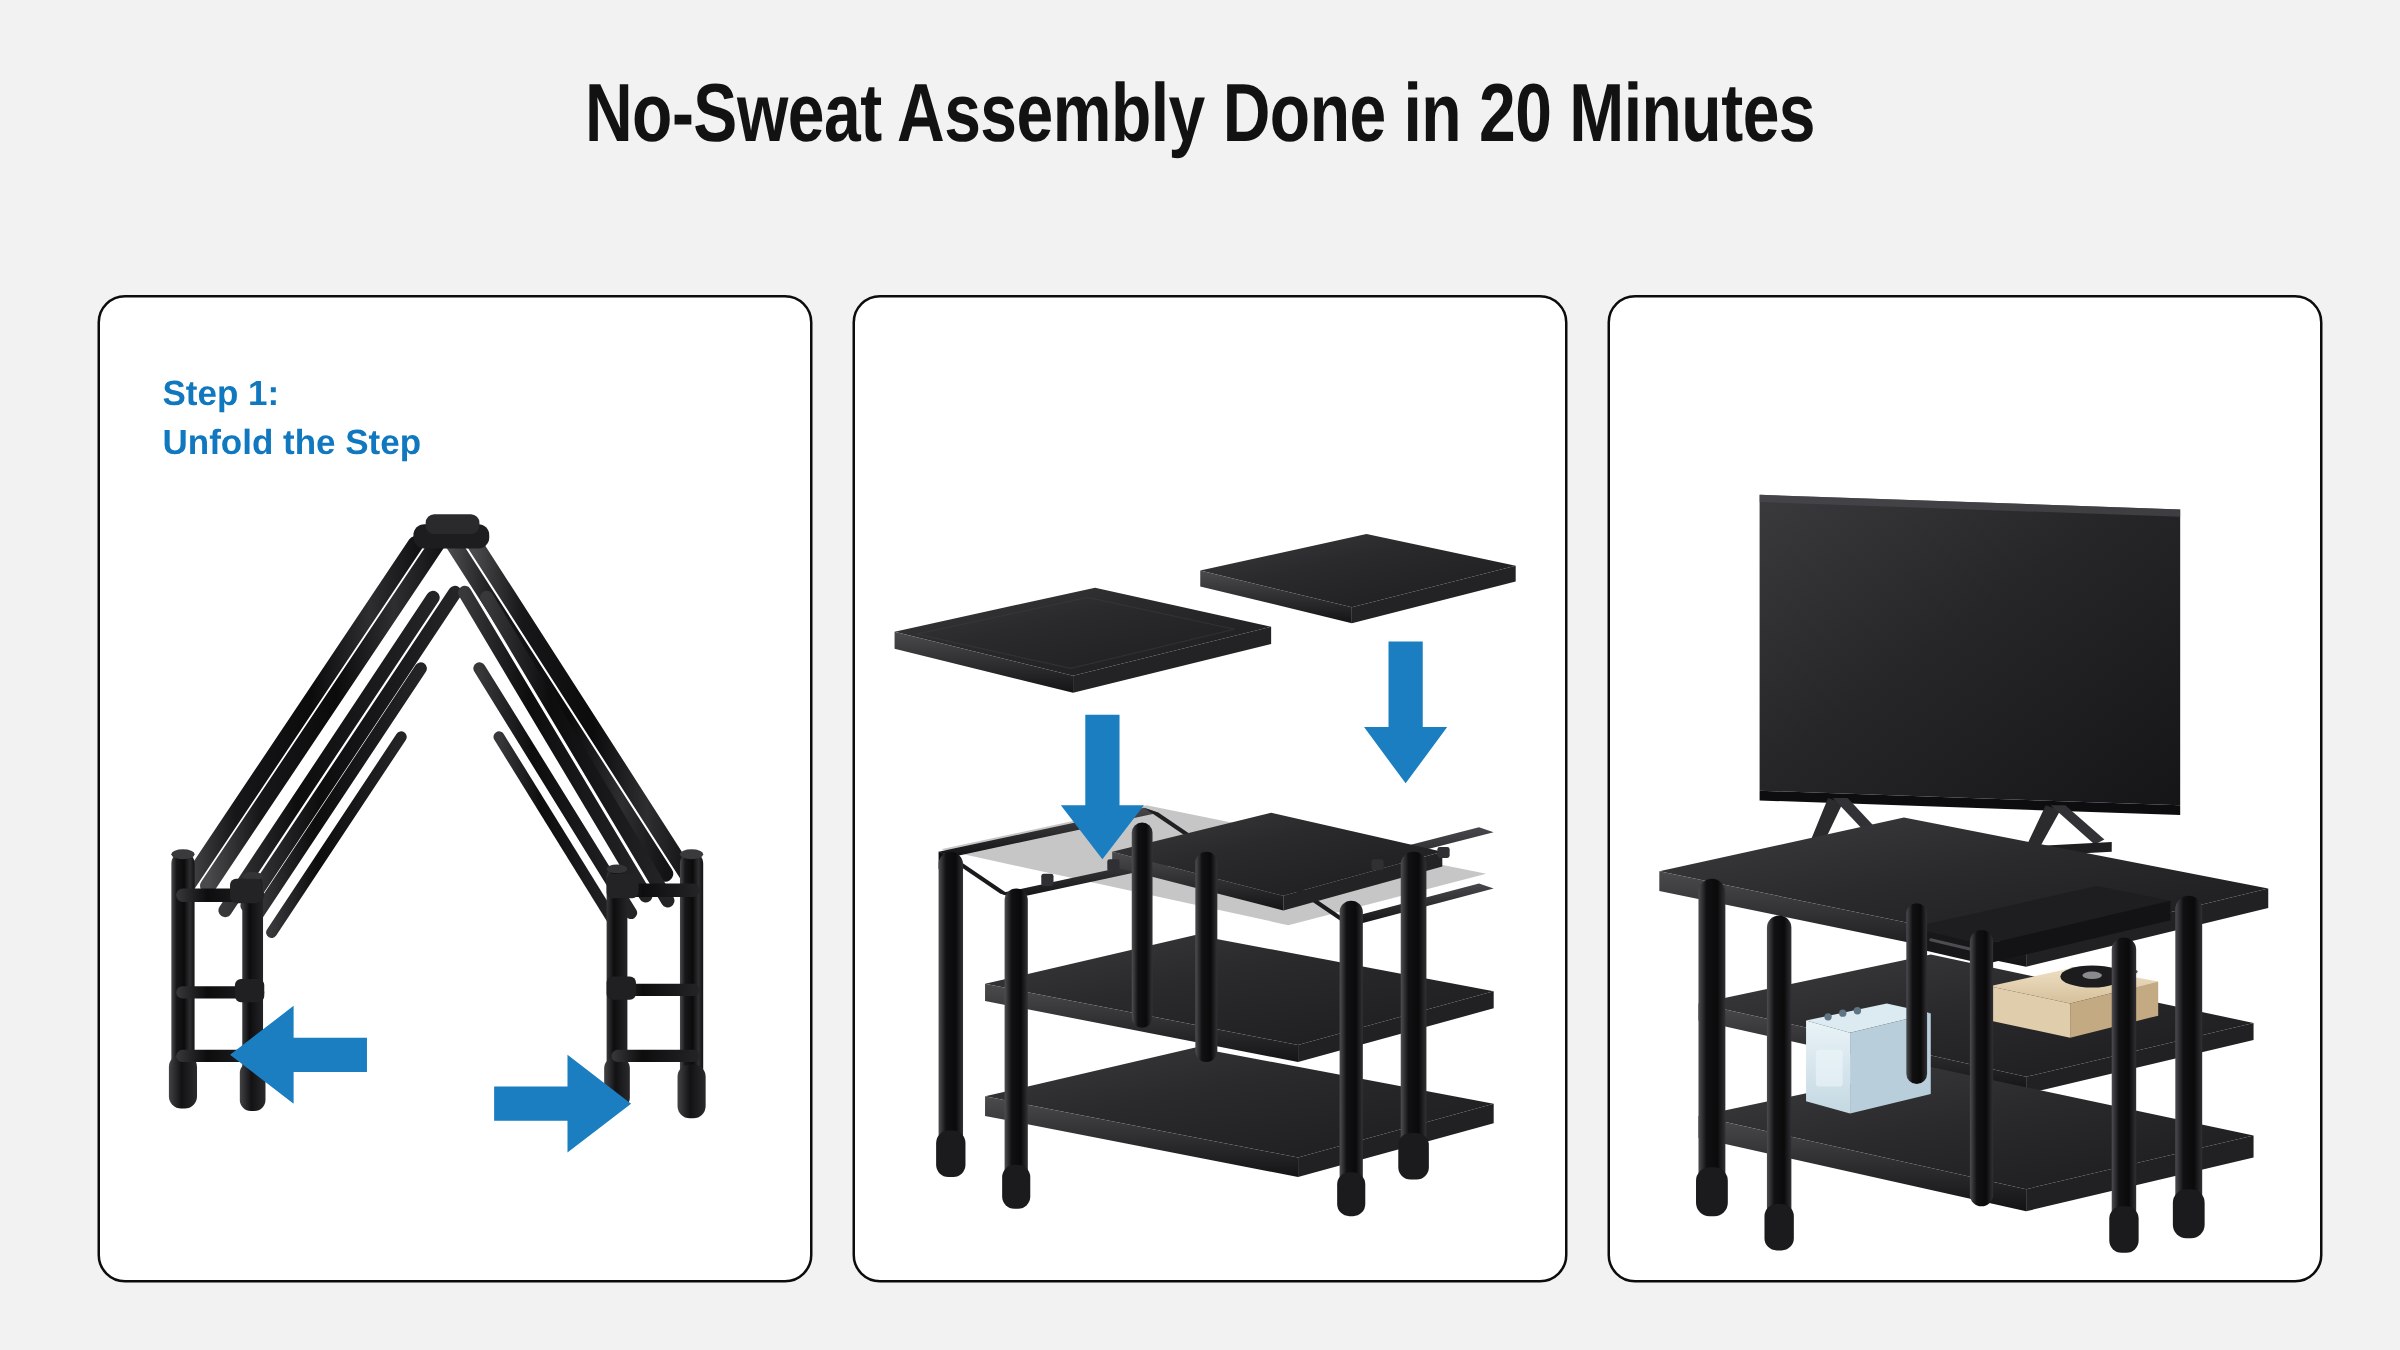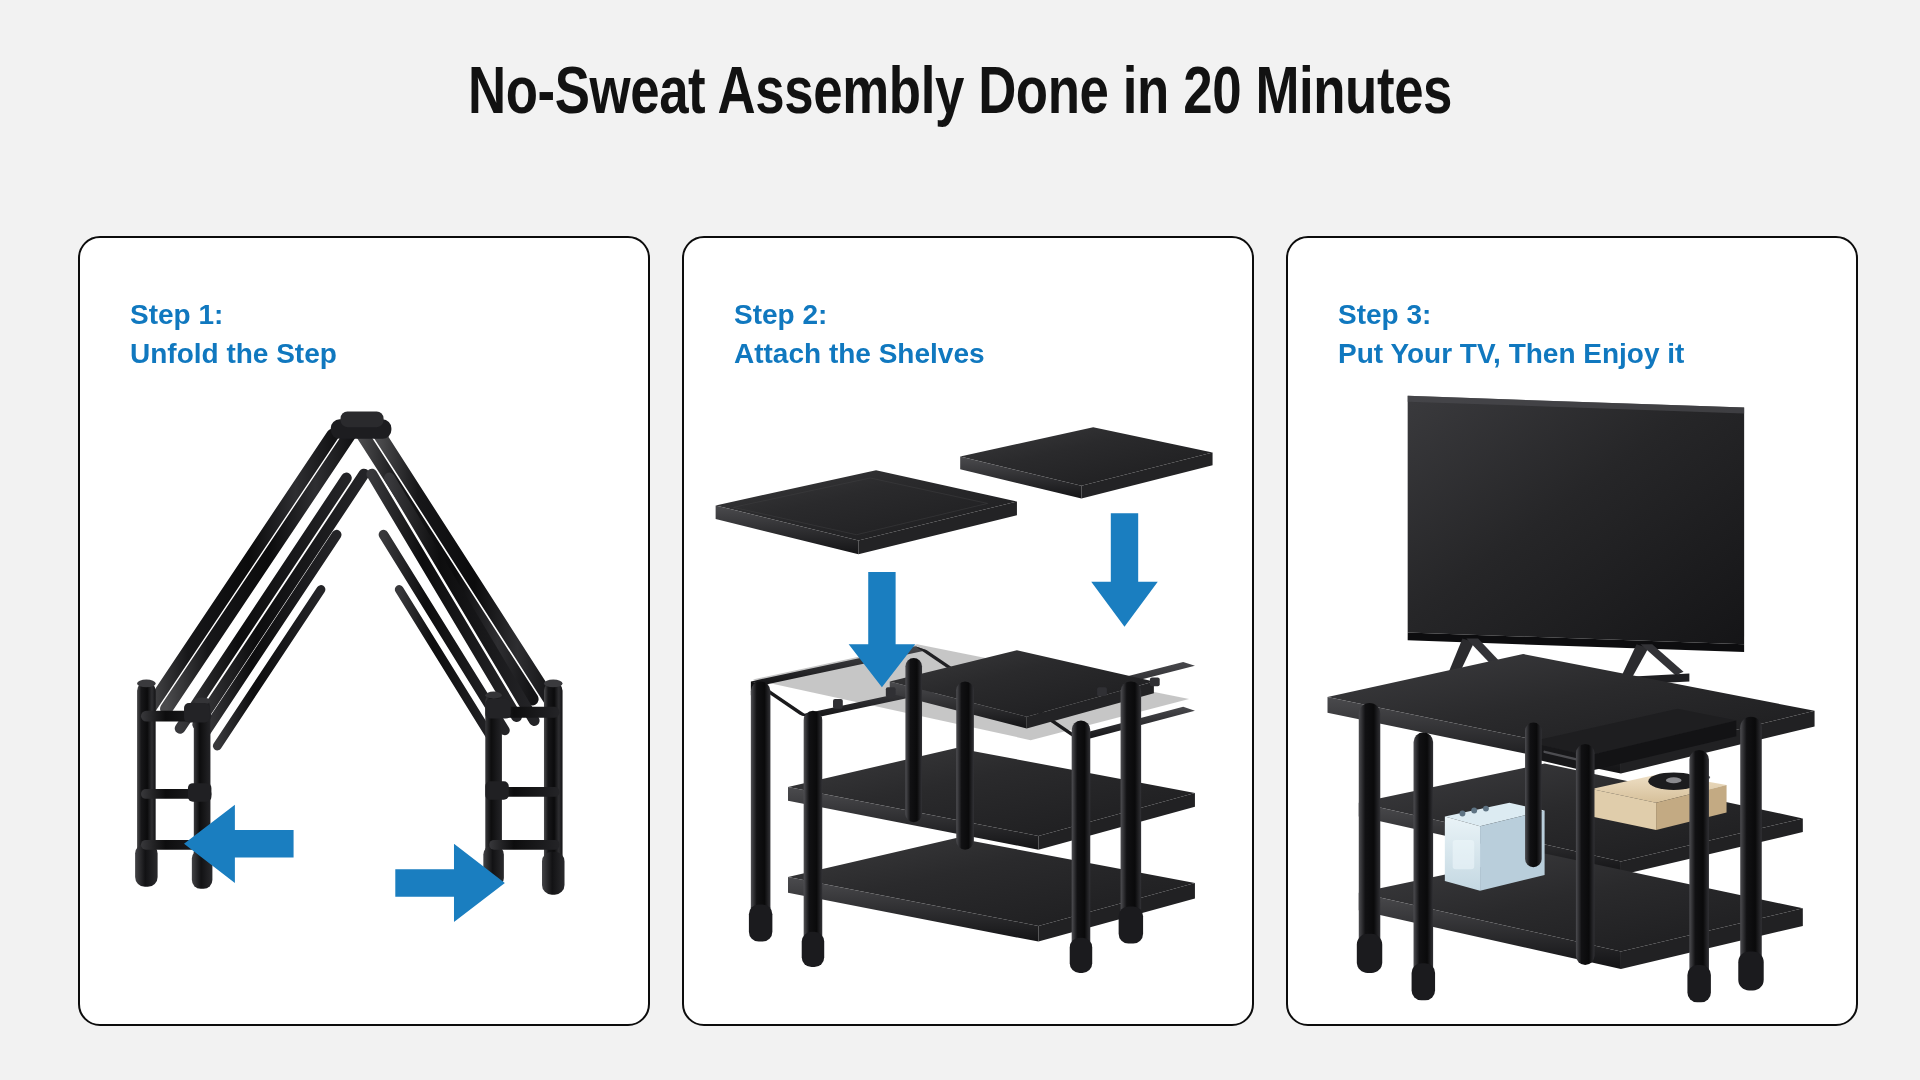--- a/index.html
+++ b/index.html
@@ -168,24 +168,20 @@
             <path d="M148 452 L148 426 L96 466 L148 506 L148 480 L208 480 L208 452 Z" fill="#1a7ec0"></path>
           </g>
           <g>
             <path d="M372 520 L372 546 L424 506 L372 466 L372 492 L312 492 L312 520 Z" fill="#1a7ec0"></path>
           </g>
         </svg>
       </div>
     </div>
 
     <div class="card">
-      <div class="card-label">
-        <span>Step 2:</span>
-        <span class="l2">Attach the Shelves</span>
-      </div>
 
       <div class="art">
         <svg viewBox="0 0 560 640" preserveAspectRatio="xMidYMid meet">
           <defs>
             <linearGradient id="woodTop2" x1="0" y1="0" x2="1" y2="1">
               <stop offset="0%" stop-color="#3b3b3d"></stop>
               <stop offset="40%" stop-color="#2a2a2c"></stop>
               <stop offset="100%" stop-color="#1c1c1e"></stop>
             </linearGradient>
             <linearGradient id="woodEdge2" x1="0" y1="0" x2="0" y2="1">
@@ -272,24 +268,20 @@
             <path d="M178 188 L206 188 L206 262 L226 262 L192 306 L158 262 L178 262 Z" fill="#1a7ec0"></path>
           </g>
           <g>
             <path d="M426 128 L454 128 L454 198 L474 198 L440 244 L406 198 L426 198 Z" fill="#1a7ec0"></path>
           </g>
         </svg>
       </div>
     </div>
 
     <div class="card">
-      <div class="card-label">
-        <span>Step 3:</span>
-        <span class="l2">Put Your TV, Then Enjoy it</span>
-      </div>
 
       <div class="art">
         <svg viewBox="0 0 560 640" preserveAspectRatio="xMidYMid meet">
           <defs>
             <linearGradient id="screenG" x1="0" y1="0" x2="1" y2="1">
               <stop offset="0%" stop-color="#3a3a3d"></stop>
               <stop offset="45%" stop-color="#262628"></stop>
               <stop offset="100%" stop-color="#151517"></stop>
             </linearGradient>
             <linearGradient id="woodTop3" x1="0" y1="0" x2="1" y2="1">

